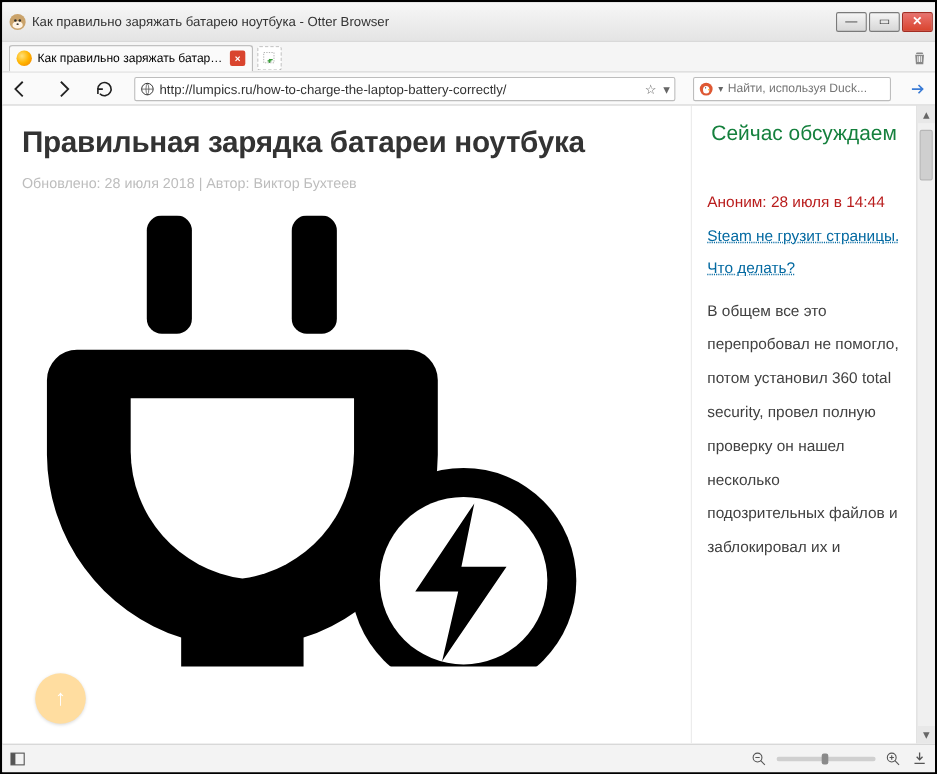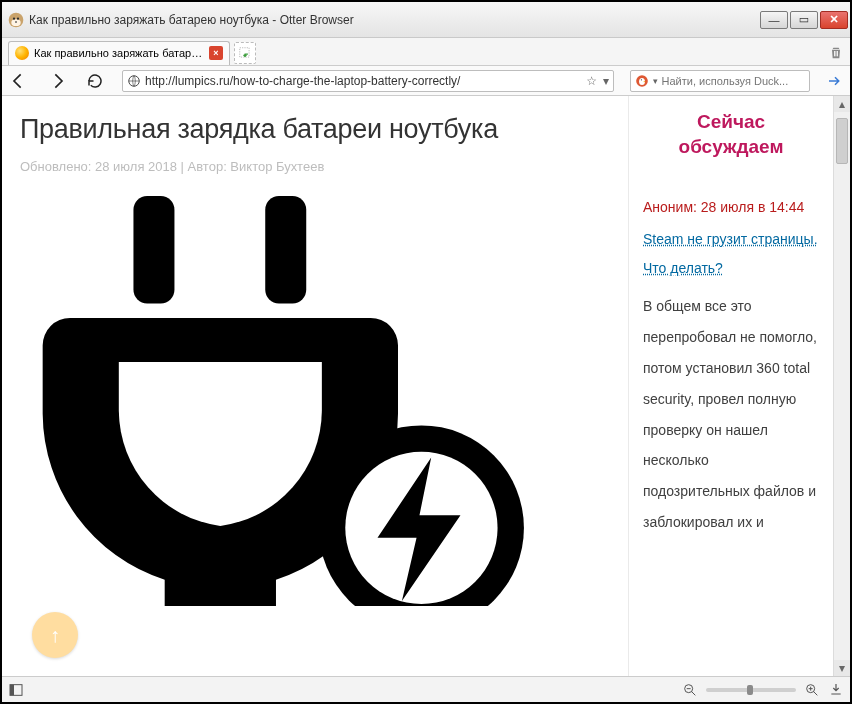--- a/index.html
+++ b/index.html
@@ -84,35 +84,35 @@
   display:flex; align-items:center; background:#fff; padding:0 4px; gap:4px;
 }
 .search-engine-icon{width:14px;height:14px;}
 .search-input{flex:1;border:none;outline:none;font-size:11px;color:#888;background:transparent;}
 .go-btn{width:18px;height:18px;color:#3a7bd5;cursor:pointer;}
 
 
 .viewport { flex:1; display:flex; overflow:hidden; position:relative;}
 .page { flex:1; display:flex; overflow:hidden; background:#fff;}
 .page-main { flex:1; padding:18px 0 0 18px; overflow:hidden; position:relative;}
-.page-title { font-size:27px; font-weight:400; color:#333; letter-spacing:-0.3px; font-family: "Segoe UI Light","Segoe UI",sans-serif;}
+.page-title { font-size:27px; font-weight:700; color:#333; letter-spacing:-0.3px; font-family: "Segoe UI Light","Segoe UI",sans-serif;}
 .page-meta { margin-top:14px; font-size:13px; color:#bdbdbd;}
 .article-figure { margin-top:22px; display:flex; justify-content:flex-start;}
 .plug-svg { width:510px; height:410px; }
 .scroll-top-btn {
   position:absolute; left:30px; bottom:18px; width:46px; height:46px;
   border-radius:50%; background:#ffdda0; color:#fff; font-size:20px;
   display:flex;align-items:center;justify-content:center;cursor:pointer;
   box-shadow:0 1px 3px rgba(0,0,0,.15);
 }
 .page-sidebar {
   width:205px; border-left:1px solid #eaeaea; padding:14px 14px 0 14px;
   font-size:14px; color:#666; overflow:hidden;
 }
-.side-heading{ font-size:19px; font-weight:700; color:#be185d; text-align:center; line-height:1.3; margin-bottom:36px; font-family:"Segoe UI Light","Segoe UI",sans-serif;}
+.side-heading{ font-size:19px; font-weight:400; color:#15803d; text-align:center; line-height:1.3; margin-bottom:36px; font-family:"Segoe UI Light","Segoe UI",sans-serif;}
 .comment-author{font-size:14px;color:#b91c1c;line-height:1.8;margin-bottom:4px;}
 .comment-link{color:#0369a1; text-decoration:underline dotted; line-height:2.1; display:block; margin-bottom:8px;}
 .comment-body{color:#404040; line-height:2.2; font-size:14px;}
 
 
 .win-scrollbar { width:17px; background:#f0f0f0; border-left:1px solid #dcdcdc; position:relative;}
 .win-scroll-up,.win-scroll-down{height:16px;display:flex;align-items:center;justify-content:center;color:#666;background:#e8e8e8;cursor:pointer;}
 .win-scroll-track{position:absolute;top:16px;bottom:16px;left:0;right:0;}
 .win-scroll-thumb{position:absolute;left:2px;right:2px;top:6px;height:46px;background:#cfcfcf;border:1px solid #b6b6b6;border-radius:2px;cursor:pointer;}
 

